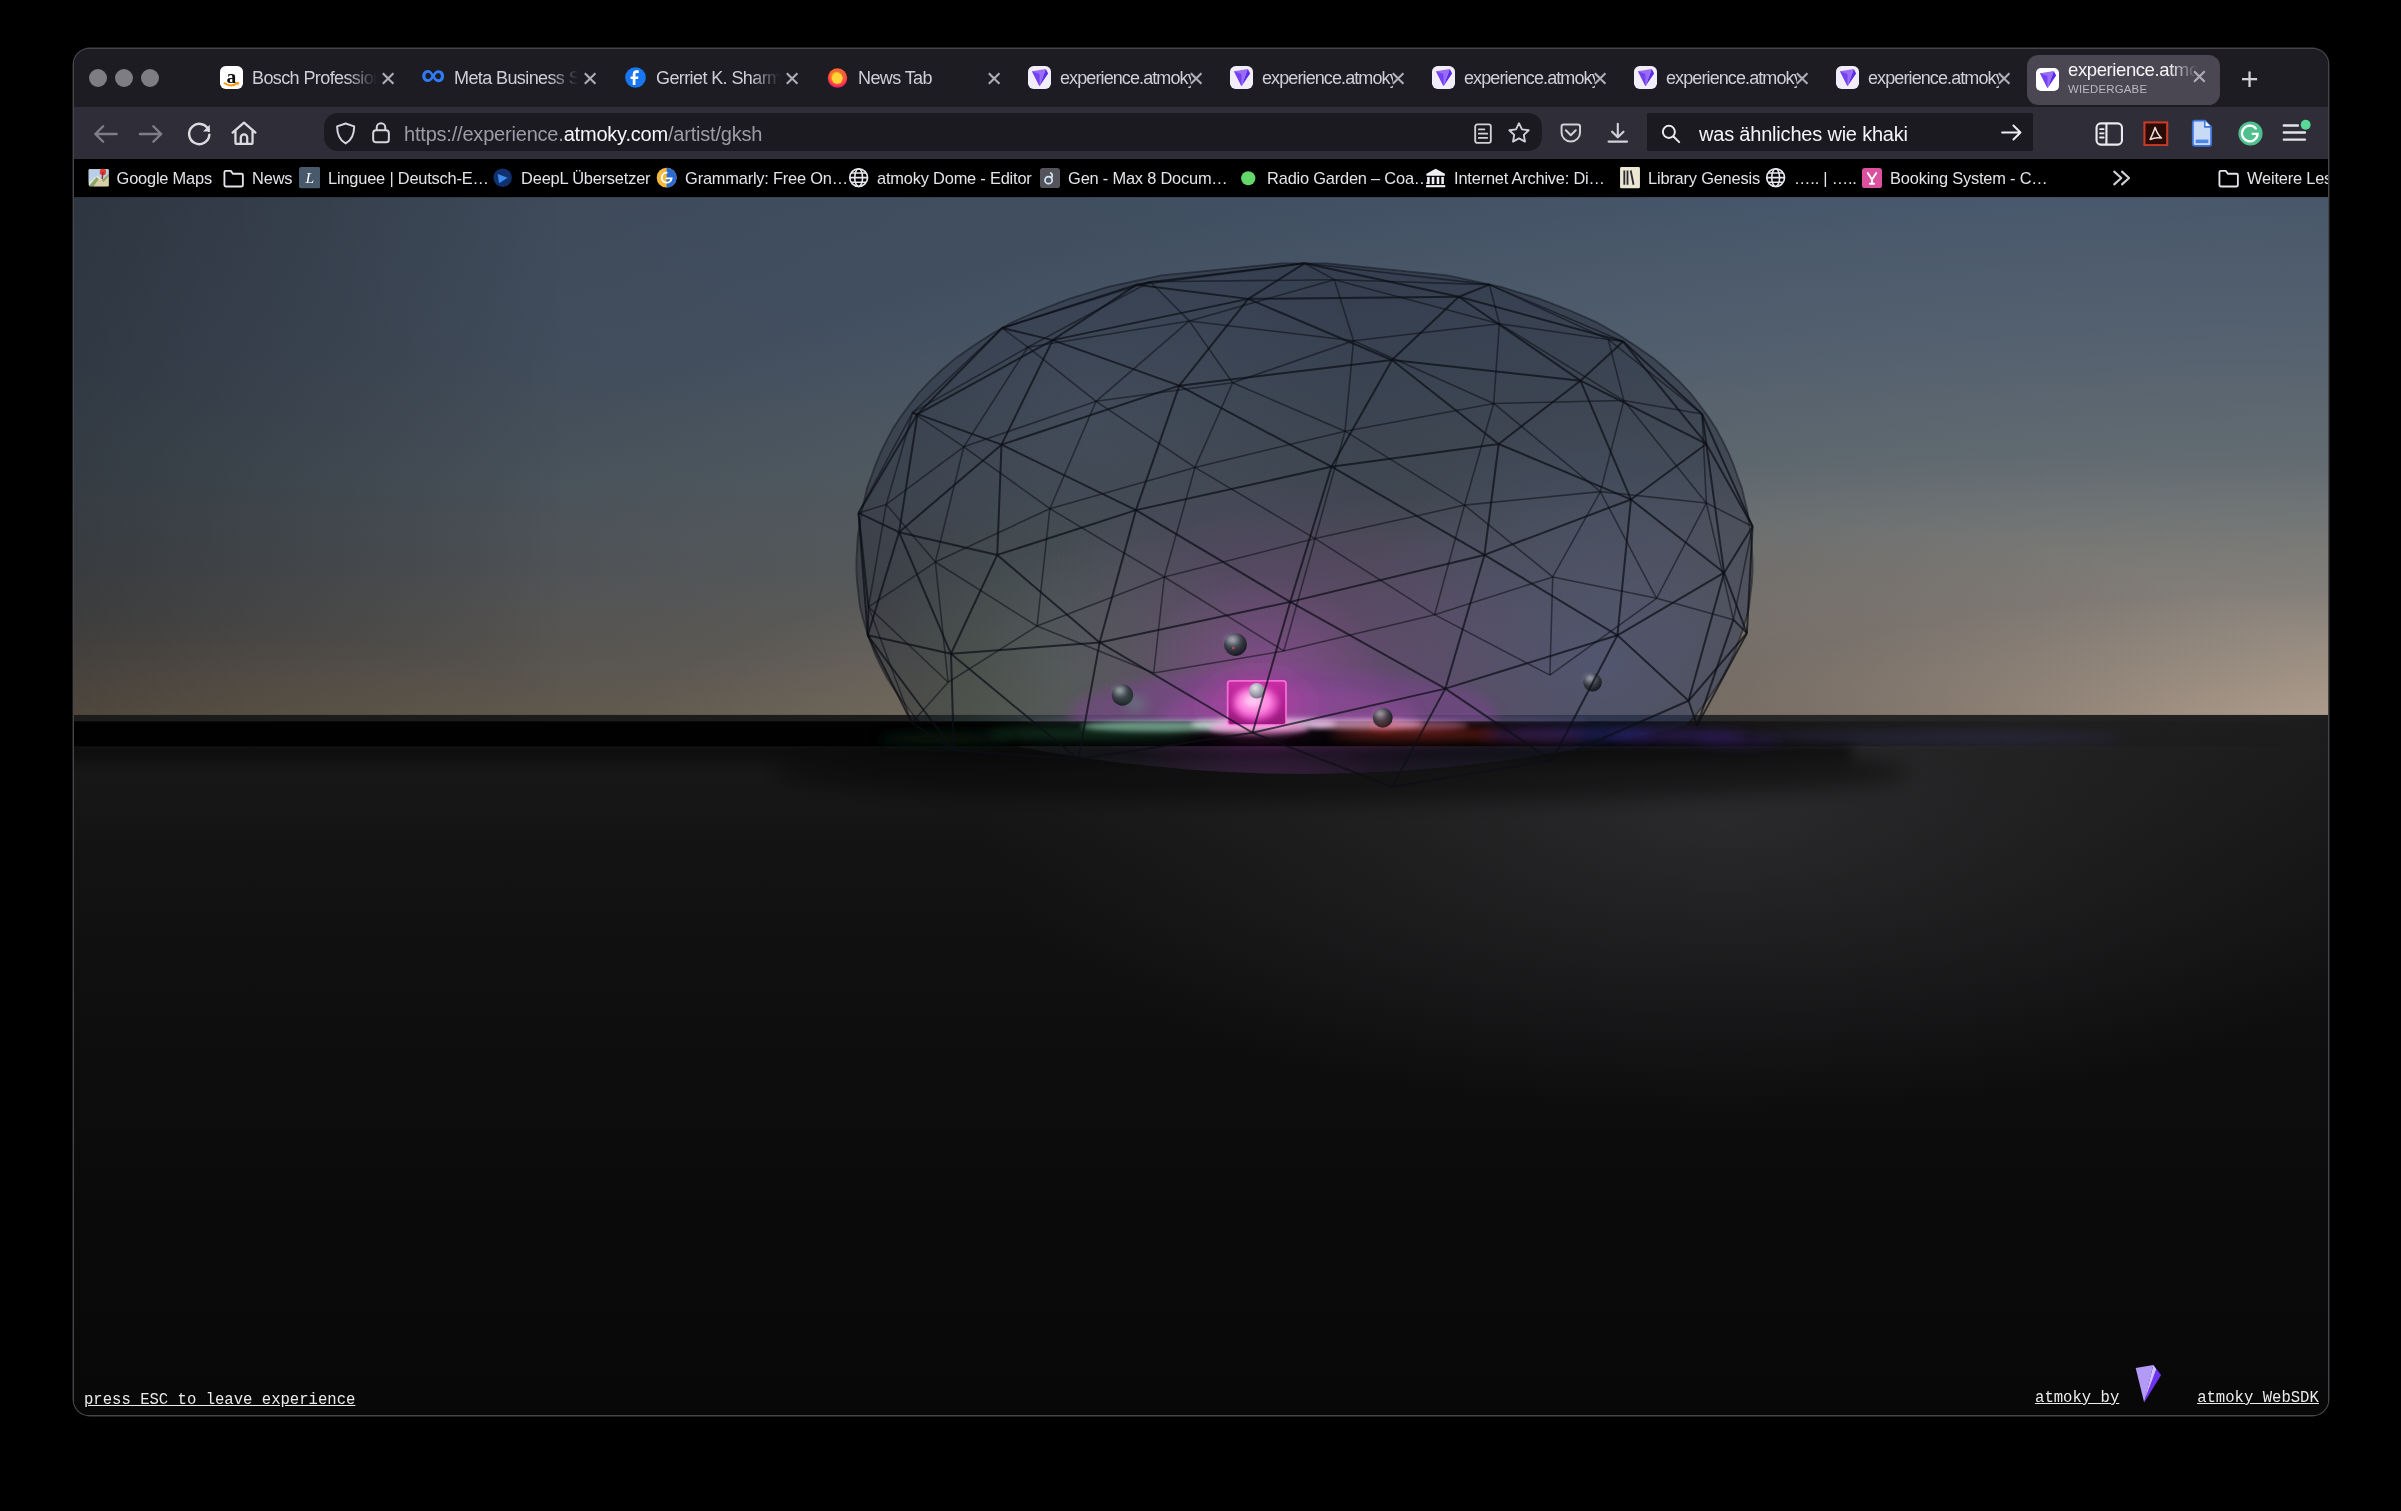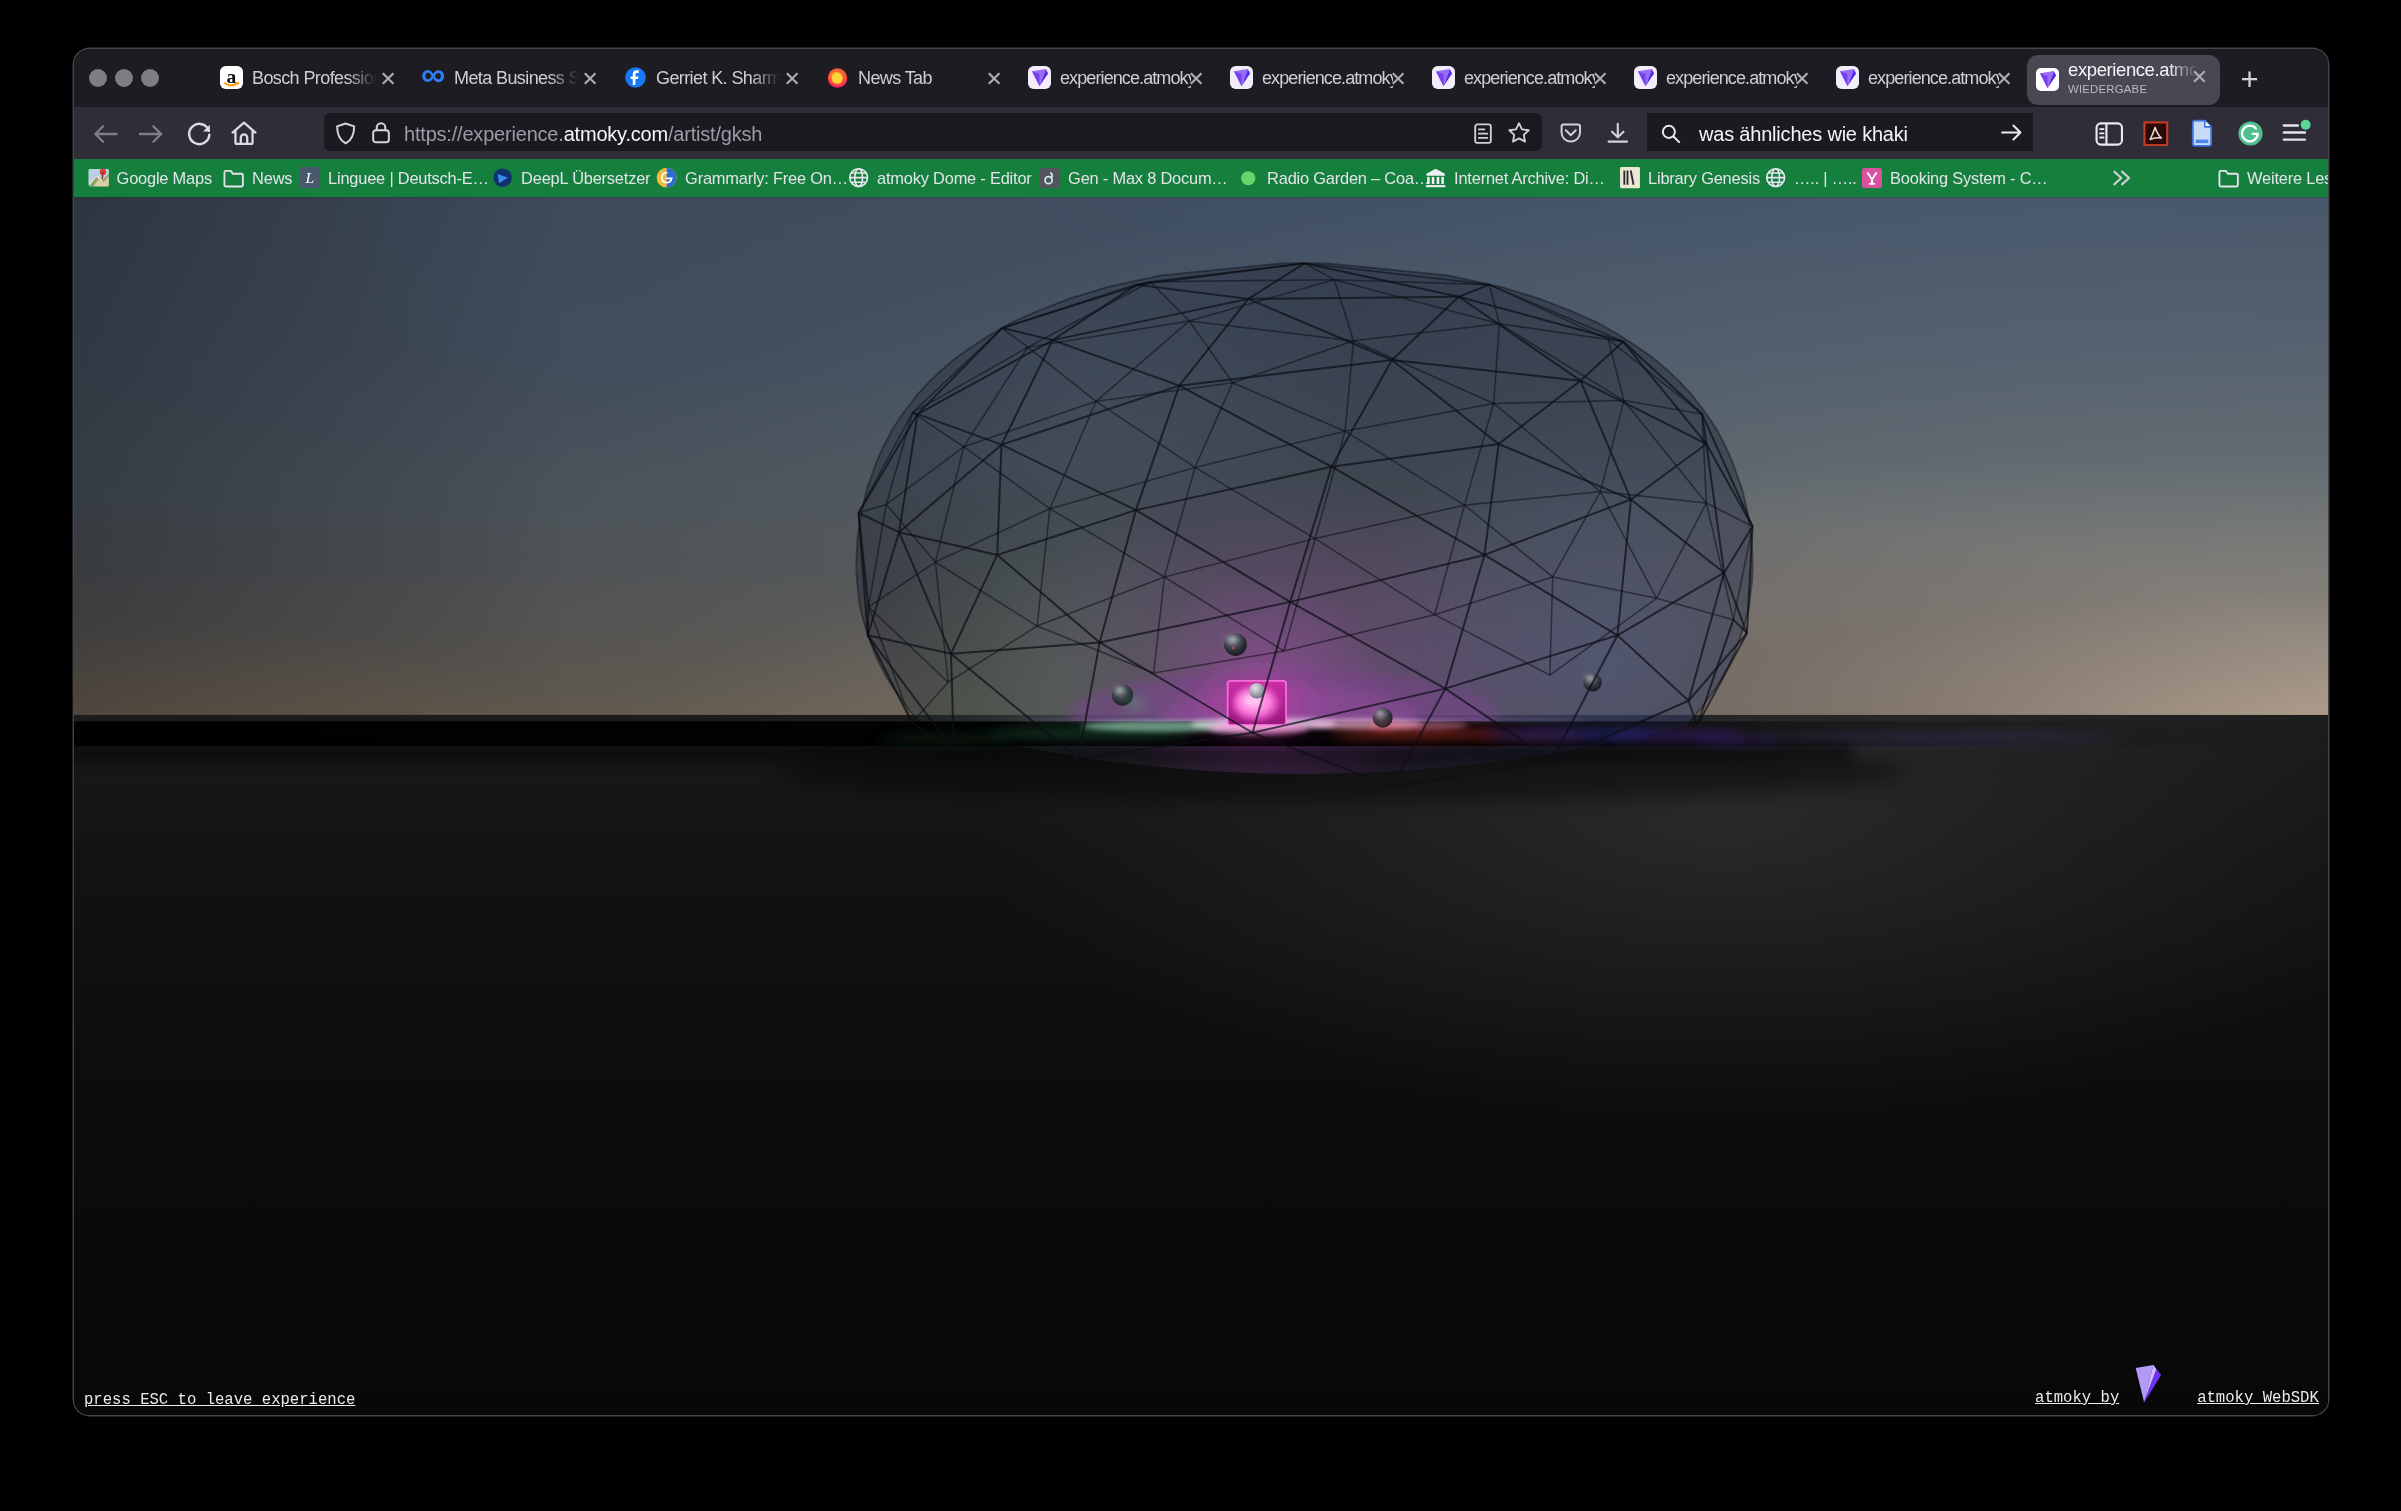--- a/index.html
+++ b/index.html
@@ -28,32 +28,32 @@
   .wsq { width:23px; height:23px; border-radius:5.7px; background:#fff; position:relative; }
   #atab {
     position:absolute; left:1953px; top:5.7px; width:193px; height:50px; border-radius:11.4px;
     background:#4a4652;
   }
   #plus { position:absolute; left:2160px; top:15px; width:31px; height:31px; color:#d2d1d8; font-size:31px; line-height:31px; text-align:center; font-weight:300;}
   
   #navbar { position:absolute; left:0; top:58px; width:100%; height:53px; background:#2f2d38; }
   .nicon { position:absolute; top:0; height:53px; display:flex; align-items:center; justify-content:center; }
   #urlbar {
-    position:absolute; left:250px; top:6.4px; width:1218px; height:38px; border-radius:6px;
+    position:absolute; left:250px; top:6.4px; width:1218px; height:38px; border-radius:14px;
     background:#1b1a21; display:flex; align-items:center;
   }
   #urltext { position:absolute; left:80px; top:9.2px; font-size:20px; color:#9d9ba6; letter-spacing:-0.2px; }
   #urltext b { color:#f7f7fa; font-weight:400; }
   #searchbar {
     position:absolute; left:1573px; top:6.4px; width:386px; height:38px; border-radius:0;
     background:#1b1a21;
   }
   #searchtext { position:absolute; left:52px; top:9.2px; font-size:20px; color:#f4f4f8; letter-spacing:-0.2px;}
   
-  #bookbar { position:absolute; left:0; top:110px; width:100%; height:38px; background:#15803d; }
+  #bookbar { position:absolute; left:0; top:110px; width:100%; height:38px; background:#000000; }
   .bm { position:absolute; top:0; height:38px; display:flex; align-items:center; font-size:16.4px; color:#e4e3e9; white-space:nowrap; letter-spacing:-0.2px; }
   .bm .bi { margin-right:7.8px; width:21.3px; height:21.3px; flex:none; display:flex; align-items:center; justify-content:center; }
   
   #content { position:absolute; left:0; top:148px; width:2254px; height:1218px; background:#000; }
   .mono { font-family:"Liberation Mono", monospace;text-decoration:underline; }
   #esc { position:absolute; left:10px; top:1194px; font-size:15.6px; color:#ececec; }
   #powered { position:absolute; right:9.2px; top:1192px; font-size:15.6px; color:#ececec; display:flex; align-items:center; }
   #powered a { color:#ececec; text-decoration:underline;margin-left:28px; }
   #powered svg { margin:-28.5px 7.1px 0 12.8px; }
 </style>

